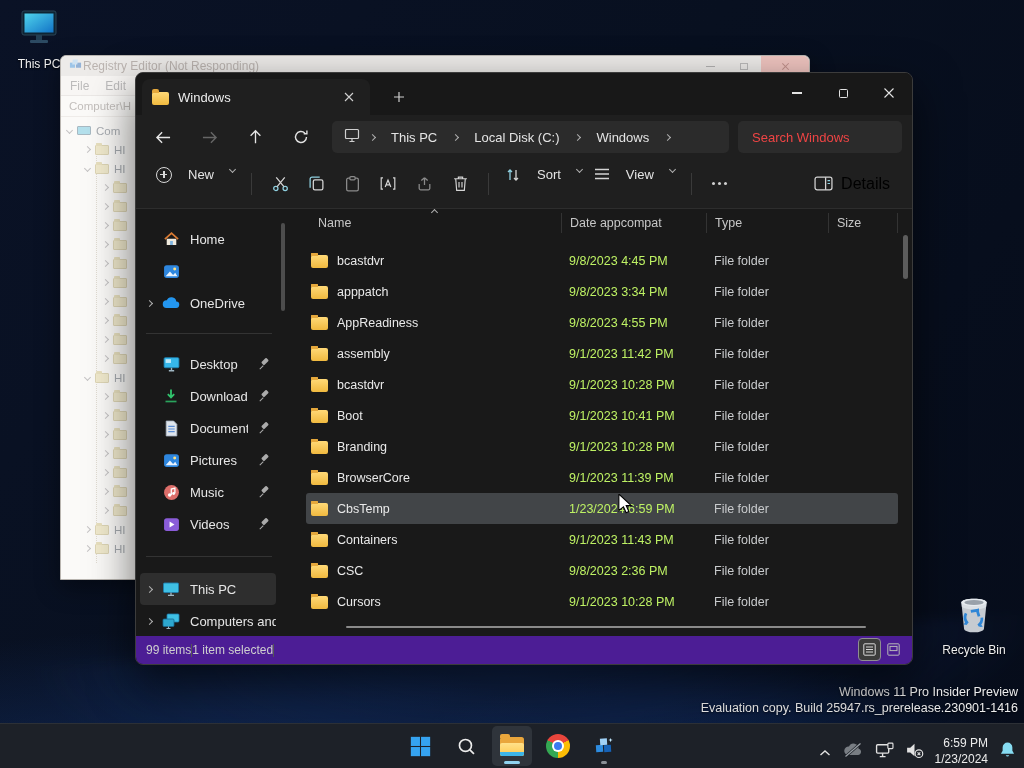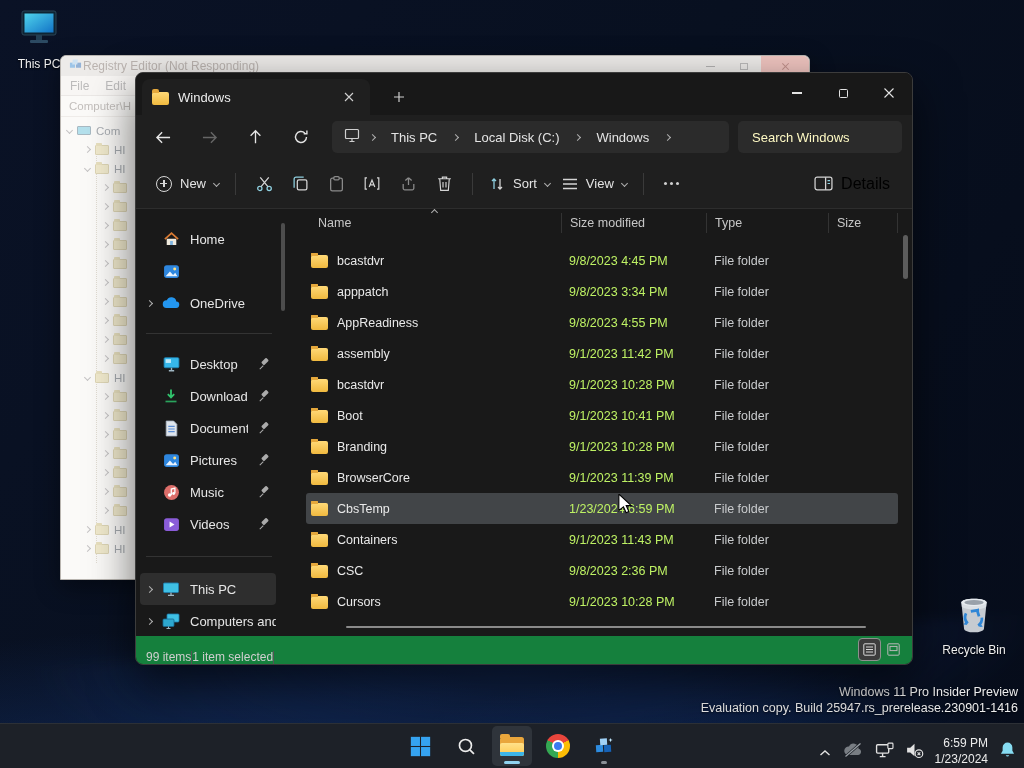--- a/index.html
+++ b/index.html
@@ -71,24 +71,24 @@
   .wc .bar{width:10px;height:1.2px;background:#e3e3e3}
   .wc .sq{width:9px;height:9px;border:1.2px solid #e3e3e3;border-radius:1.5px}
 
   .navbar{height:44px;background:#1f1f1f;display:flex;align-items:center;padding:0 10px;flex:none}
   .navbtn{width:34px;height:32px;display:flex;align-items:center;justify-content:center;margin-right:12px;border-radius:4px;flex:none}
   .crumb{flex:1;height:32px;background:#2b2b2b;border-radius:5px;margin-left:2px;display:flex;align-items:center;padding:0 12px;gap:10px}
   .crumb .c-item{font-size:13px;color:#e4e4e4;padding:0 6px;white-space:nowrap}
   .cv{display:inline-block;width:5px;height:5px;border-right:1.3px solid #b0b0b0;border-bottom:1.3px solid #b0b0b0;flex:none}
   .cv.r{transform:rotate(-45deg)}.cv.d{transform:rotate(45deg)}.cv.u{transform:rotate(-135deg)}
   .search{width:164px;height:32px;background:#2b2b2b;border-radius:5px;margin-left:9px;display:flex;align-items:center;padding:0 14px;flex:none}
-  .search span{font-size:13px;color:#fef9c3}
+  .search span{font-size:13px;color:#ef4444}
 
   .toolbar{height:50px;background:#1f1f1f;border-bottom:1px solid #2d2d2d;display:flex;align-items:center;padding:0 14px;flex:none}
-  .tbtn{display:flex;align-items:center;gap:8px;padding:0 6px;height:34px;border-radius:4px;flex:none}
+  .tbtn{display:flex;gap:16px;padding:0 6px;height:34px;border-radius:4px;flex:none}
   .tbtn .tlbl{font-size:13px;color:#e4e4e4}
   .tsep{width:1px;height:22px;background:#3a3a3a;margin:0 10px;flex:none}
   .tico{display:flex;align-items:center;justify-content:center;width:36px;height:34px;border-radius:4px;flex:none}
   .plus-circ{width:16px;height:16px;border:1.3px solid #d8d8d8;border-radius:50%;position:relative}
   .plus-circ::before,.plus-circ::after{content:"";position:absolute;background:#d8d8d8}
   .plus-circ::before{left:3.2px;top:6.4px;width:7px;height:1.2px}
   .plus-circ::after{left:6.4px;top:3.2px;width:1.2px;height:7px}
   .dots{display:flex;gap:3px}.dots i{width:3px;height:3px;border-radius:50%;background:#d0d0d0}
   .details-btn{margin-left:auto;display:flex;align-items:center;gap:8px;padding:0 8px;height:34px}
 
@@ -119,21 +119,21 @@
   .frow.selected{background:#424548}
   .fcell{font-size:12.5px;white-space:nowrap;overflow:hidden}
   .f-name{width:255px;display:flex;align-items:center;gap:9px;padding-left:5px;color:#e9e9e9}
   .f-date{width:145px;padding-left:8px;color:#bef264}
   .f-type{width:122px;padding-left:8px;color:#c9cbcd}
   .fico{width:17px;height:13px;border-radius:2px;background:linear-gradient(#ffd977,#f0b93f);position:relative;flex:none;margin-top:2px}
   .fico::before{content:"";position:absolute;top:-3px;left:0;width:7px;height:4px;border-radius:2px 2px 0 0;background:#e5a83c}
   .vscroll{position:absolute;right:4px;top:26px;width:5px;height:44px;background:#5c5c5c;border-radius:3px}
   .hscroll{position:absolute;left:60px;bottom:8px;width:520px;height:2.5px;background:#8a8a8a;border-radius:2px}
 
-  .statusbar{height:28px;background:#15803d;display:flex;align-items:flex-end;padding:0 10px;gap:0;flex:none;position:relative}
+  .statusbar{height:28px;background:#4c1d95;display:flex;align-items:center;padding:0 10px;gap:0;flex:none;position:relative}
   .statusbar span{font-size:12px;color:#cfcfcf}
   .st-div{width:1px;height:13px;background:#555}
   .viewbtns{position:absolute;right:8px;top:3px;display:flex;gap:3px}
   .vb{width:21px;height:21px;display:flex;align-items:center;justify-content:center;border-radius:3px}
   .vb.active{background:#3c3c3c;outline:1px solid #8f8f8f}
 
   
   .cursor{position:absolute;left:618px;top:494px;z-index:60}
 
   
@@ -647,21 +647,21 @@
           </span>
           <span class="sb-label">Computers and</span>
         </div>
         <div class="sb-scroll"></div>
       </div>
 
       <div class="filepane">
         <div class="cols">
           <span class="cv u sortcaret"></span>
           <div class="col c-name">Name</div>
-          <div class="col c-date">Size modified</div>
+          <div class="col c-date">Date appcompat</div>
           <div class="col c-type">Type</div>
           <div class="col c-size">Size</div>
         </div>
         <div class="rows">
 
             <div class="frow">
               <div class="fcell f-name">
                 <span class="fico"></span>
                 <span>bcastdvr</span>
               </div>

